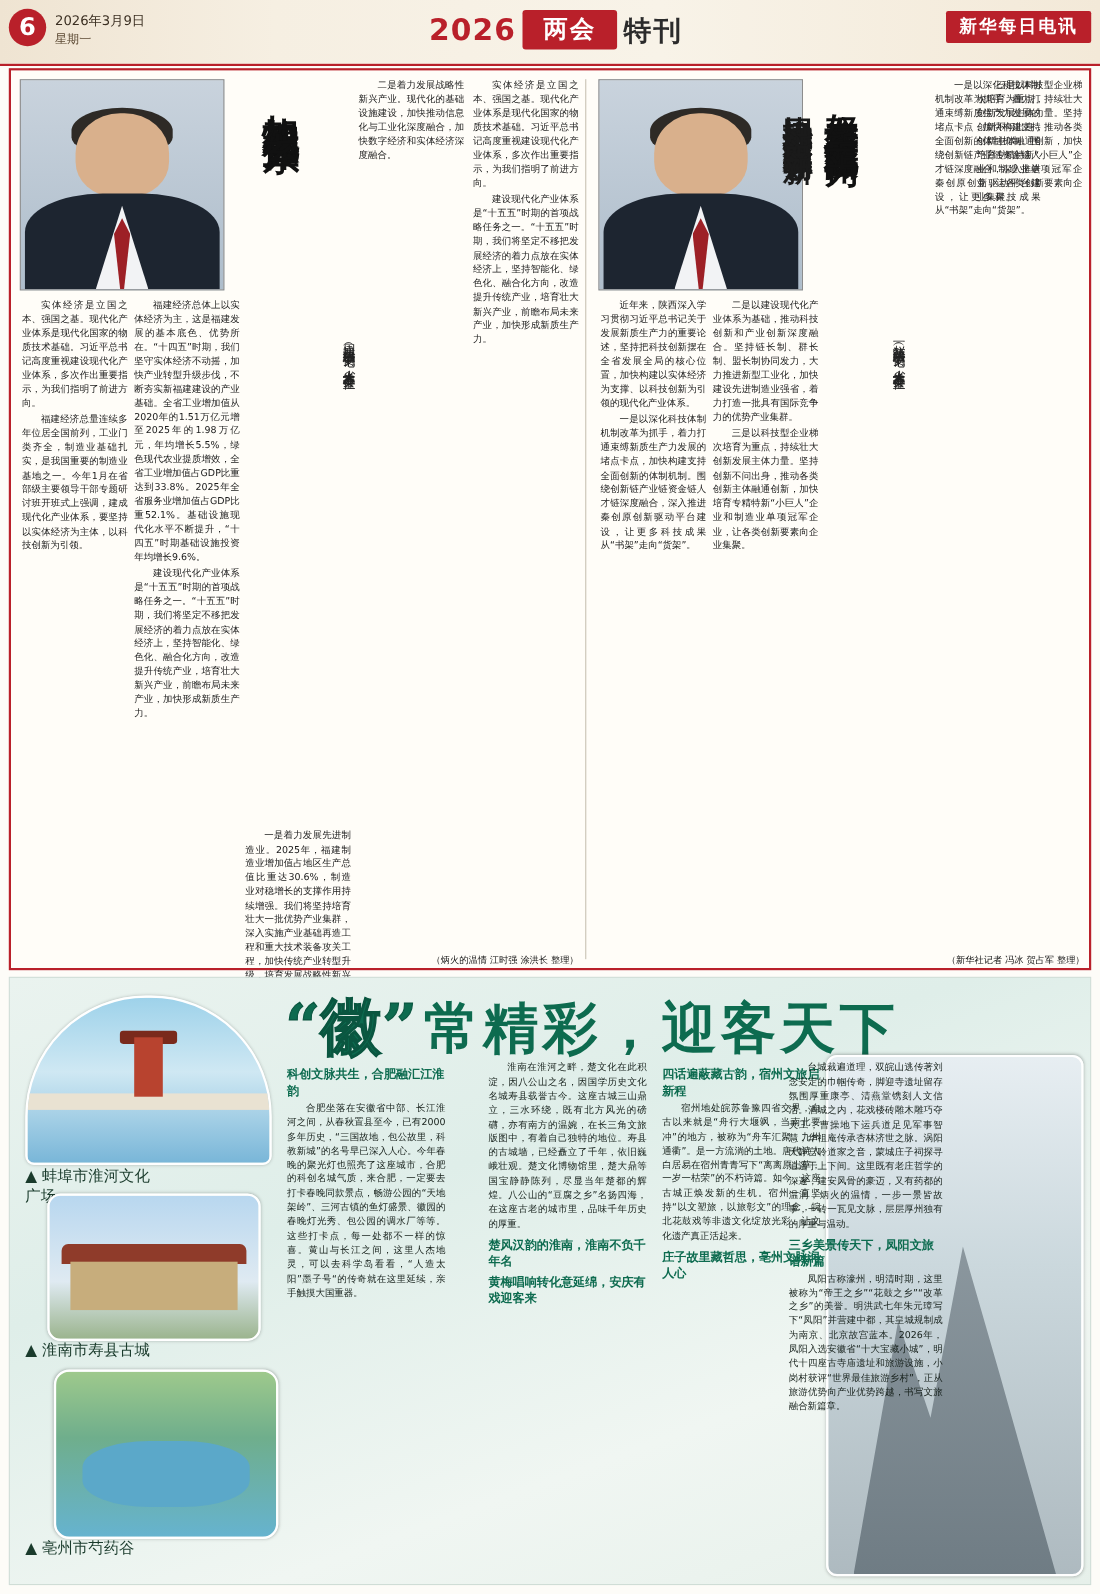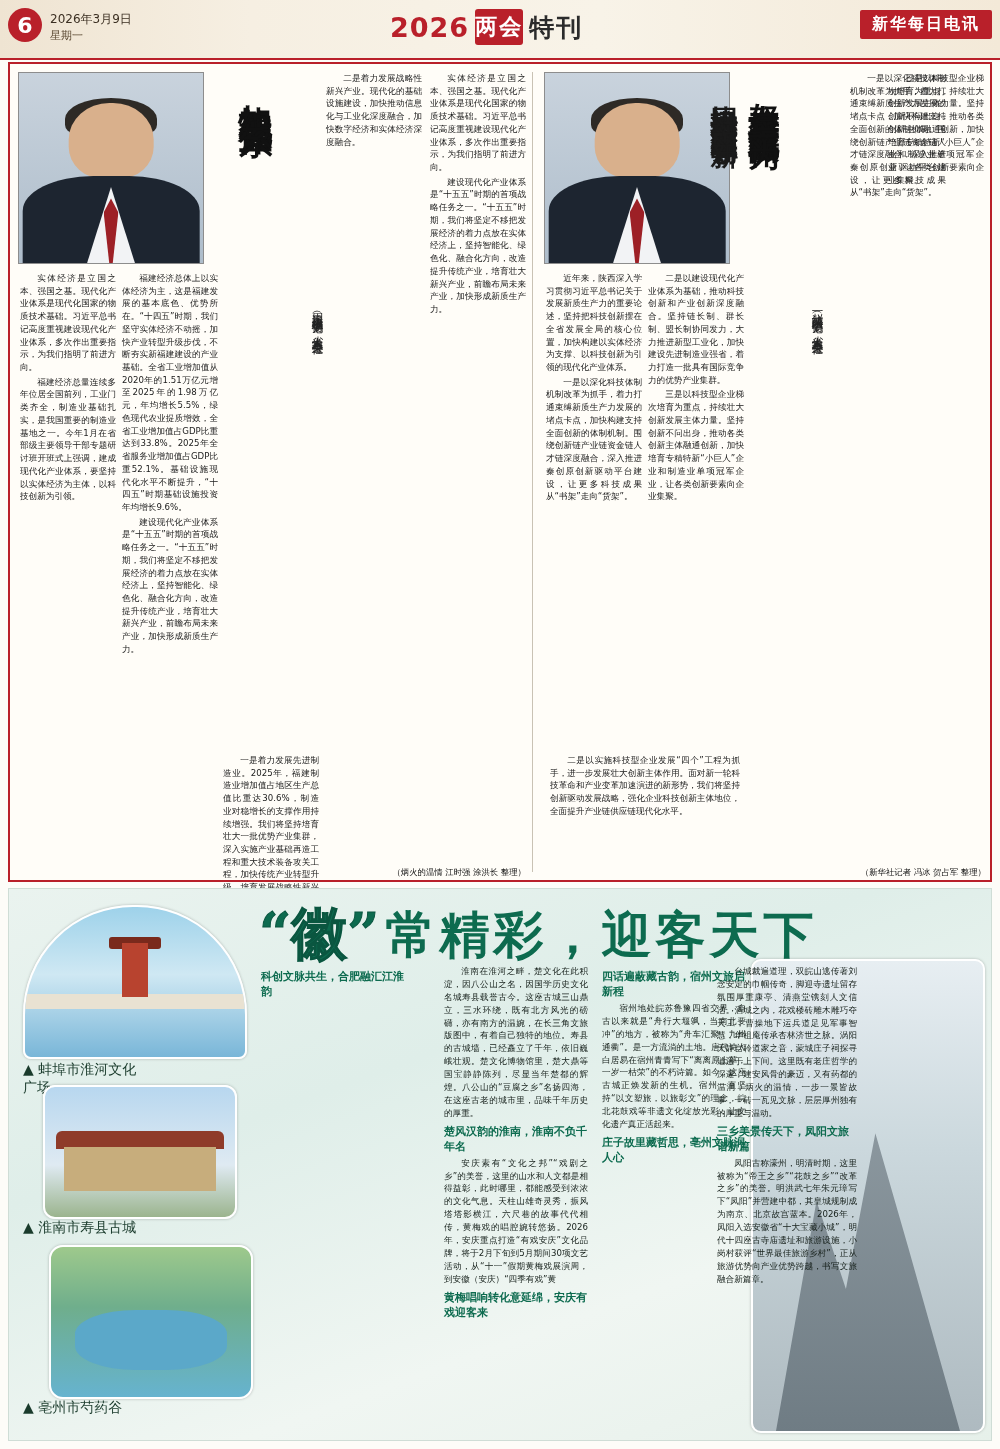--- a/index.html
+++ b/index.html
@@ -20,21 +20,21 @@
     background:#b9202a;color:#fff;font-size:22px;font-weight:bold;
     display:flex;align-items:center;justify-content:center;
   }
   .date-block{position:absolute;left:50px;top:10px;font-size:12px;color:#3b2f22;line-height:1.5;}
   .date-block .d2{font-size:11px;color:#5c4a34;}
   .center-title{
     position:absolute;left:390px;top:9px;display:flex;align-items:center;gap:6px;
   }
   .center-title .yr{font-size:27px;font-weight:bold;color:#b9202a;letter-spacing:1px;font-family:"DejaVu Sans",sans-serif;}
   .center-title .seal{
-    background:#b9202a;color:#fff;font-size:22px;font-weight:bold;padding:3px 0;border-radius:3px;letter-spacing:2px;
+    background:#b9202a;color:#fff;font-size:22px;font-weight:bold;padding:3px 19px;border-radius:3px;letter-spacing:2px;
   }
   .center-title .sp{font-size:25px;font-weight:bold;color:#2b2b2b;letter-spacing:2px;}
   .brand{
     position:absolute;right:8px;top:10px;
     background:#b9202a;color:#fff;font-size:16px;font-weight:bold;
     padding:4px 12px;letter-spacing:2px;border-radius:2px;
   }
   
   .topbox{
     position:absolute;left:8px;top:62px;width:984px;height:820px;
@@ -181,23 +181,20 @@
   <div class="vbyline" style="position:absolute;left:800px;top:240px;height:330px;">赵一德（陕西省委书记、省人大常委会主任）</div>
 
   <div class="body-col" style="position:absolute;left:536px;top:208px;width:96px;height:600px;">
     <p>近年来，陕西深入学习贯彻习近平总书记关于发展新质生产力的重要论述，坚持把科技创新摆在全省发展全局的核心位置，加快构建以实体经济为支撑、以科技创新为引领的现代化产业体系。</p>
     <p>一是以深化科技体制机制改革为抓手，着力打通束缚新质生产力发展的堵点卡点，加快构建支持全面创新的体制机制。围绕创新链产业链资金链人才链深度融合，深入推进秦创原创新驱动平台建设，让更多科技成果从“书架”走向“货架”。</p>
   </div>
   <div class="body-col" style="position:absolute;left:638px;top:208px;width:96px;height:600px;">
     <p>二是以建设现代化产业体系为基础，推动科技创新和产业创新深度融合。坚持链长制、群长制、盟长制协同发力，大力推进新型工业化，加快建设先进制造业强省，着力打造一批具有国际竞争力的优势产业集群。</p>
     <p>三是以科技型企业梯次培育为重点，持续壮大创新发展主体力量。坚持创新不问出身，推动各类创新主体融通创新，加快培育专精特新“小巨人”企业和制造业单项冠军企业，让各类创新要素向企业集聚。</p>
   </div>
-  <div class="body-col" style="position:absolute;left:540px;top:690px;width:190px;height:118px;">
-    <p>二是以实施科技型企业发展“四个”工程为抓手，进一步发展壮大创新主体作用。面对新一轮科技革命和产业变革加速演进的新形势，我们将坚持创新驱动发展战略，强化企业科技创新主体地位，全面提升产业链供应链现代化水平。</p>
-  </div>
   <div class="body-col" style="position:absolute;left:840px;top:8px;width:96px;height:800px;">
     <p>一是以深化科技体制机制改革为抓手，着力打通束缚新质生产力发展的堵点卡点，加快构建支持全面创新的体制机制。围绕创新链产业链资金链人才链深度融合，深入推进秦创原创新驱动平台建设，让更多科技成果从“书架”走向“货架”。</p>
   </div>
   <div class="body-col" style="position:absolute;left:878px;top:8px;width:96px;height:790px;">
     <p>三是以科技型企业梯次培育为重点，持续壮大创新发展主体力量。坚持创新不问出身，推动各类创新主体融通创新，加快培育专精特新“小巨人”企业和制造业单项冠军企业，让各类创新要素向企业集聚。</p>
   </div>
   <div class="credit" style="position:absolute;left:780px;top:800px;width:196px;">（新华社记者 冯冰 贺占军 整理）</div>
 </div>
 
 <div class="feature">
@@ -224,30 +221,30 @@
     <div class="water"></div>
   </div>
   <div class="capdot" style="position:absolute;left:14px;top:510px;width:130px;">▲ 亳州市芍药谷</div>
 
   <div class="photo ph-mtn" style="right:6px;top:70px;width:230px;height:470px;border-radius:10px;">
     <div class="peak"></div>
   </div>
 
   <div style="position:absolute;left:252px;top:76px;width:144px;">
     <div class="fsub">科创文脉共生，合肥融汇江淮韵</div>
+    <div class="ftext">
+        <p>合肥坐落在安徽省中部、长江淮河之间，从春秋置县至今，已有2000多年历史，“三国故地，包公故里，科教新城”的名号早已深入人心。今年春晚的聚光灯也照亮了这座城市，合肥的科创名城气质，来合肥，一定要去打卡春晚同款景点，畅游公园的“天地架岭”、三河古镇的鱼灯盛景、徽园的春晚灯光秀、包公园的调水厂等等。这些打卡点，每一处都不一样的惊喜。黄山与长江之间，这里人杰地灵，可以去科学岛看看，“人造太阳”墨子号“的传奇就在这里延续，亲手触摸大国重器。</p>
+      </div>
   </div>
 
   <div style="position:absolute;left:404px;top:76px;width:144px;margin-left:31px;">
     <div class="ftext" style="min-height:78px;">
         <p>淮南在淮河之畔，楚文化在此积淀，因八公山之名，因国学历史文化名城寿县载誉古今。这座古城三山鼎立，三水环绕，既有北方风光的磅礴，亦有南方的温婉，在长三角文旅版图中，有着自己独特的地位。寿县的古城墙，已经矗立了千年，依旧巍峨壮观。楚文化博物馆里，楚大鼎等国宝静静陈列，尽显当年楚都的辉煌。八公山的“豆腐之乡”名扬四海，在这座古老的城市里，品味千年历史的厚重。</p>
       </div>
     <div class="fsub">楚风汉韵的淮南，淮南不负千年名</div>
-    <div class="ftext">
-        <p>安庆素有“文化之邦”“戏剧之乡”的美誉，这里的山水和人文都是相得益彰，此时哪里，都能感受到浓浓的文化气息。天柱山雄奇灵秀，振风塔塔影横江，六尺巷的故事代代相传，黄梅戏的唱腔婉转悠扬。2026年，安庆重点打造“有戏安庆”文化品牌，将于2月下旬到5月期间30项文艺活动，从“十一”假期黄梅戏展演周，到安徽（安庆）“四季有戏”黄</p>
-      </div>
     <div class="fsub">黄梅唱响转化意延绵，安庆有戏迎客来</div>
   </div>
 
   <div style="position:absolute;left:556px;top:76px;width:144px;margin-left:37px;">
     <div class="fsub">四话遍蔽藏古韵，宿州文旅启新程</div>
     <div class="ftext">
         <p>宿州地处皖苏鲁豫四省交界，自古以来就是“舟行大堰飒，当南北要冲”的地方，被称为“舟车汇聚，九州通衢”。是一方流淌的土地。唐代诗人白居易在宿州青青写下“离离原上草，一岁一枯荣”的不朽诗篇。如今，这座古城正焕发新的生机。宿州一直坚持“以文塑旅，以旅彰文”的理念，皖北花鼓戏等非遗文化绽放光彩，让文化遗产真正活起来。</p>
       </div>
     <div class="fsub">庄子故里藏哲思，亳州文脉润人心</div>
   </div>

